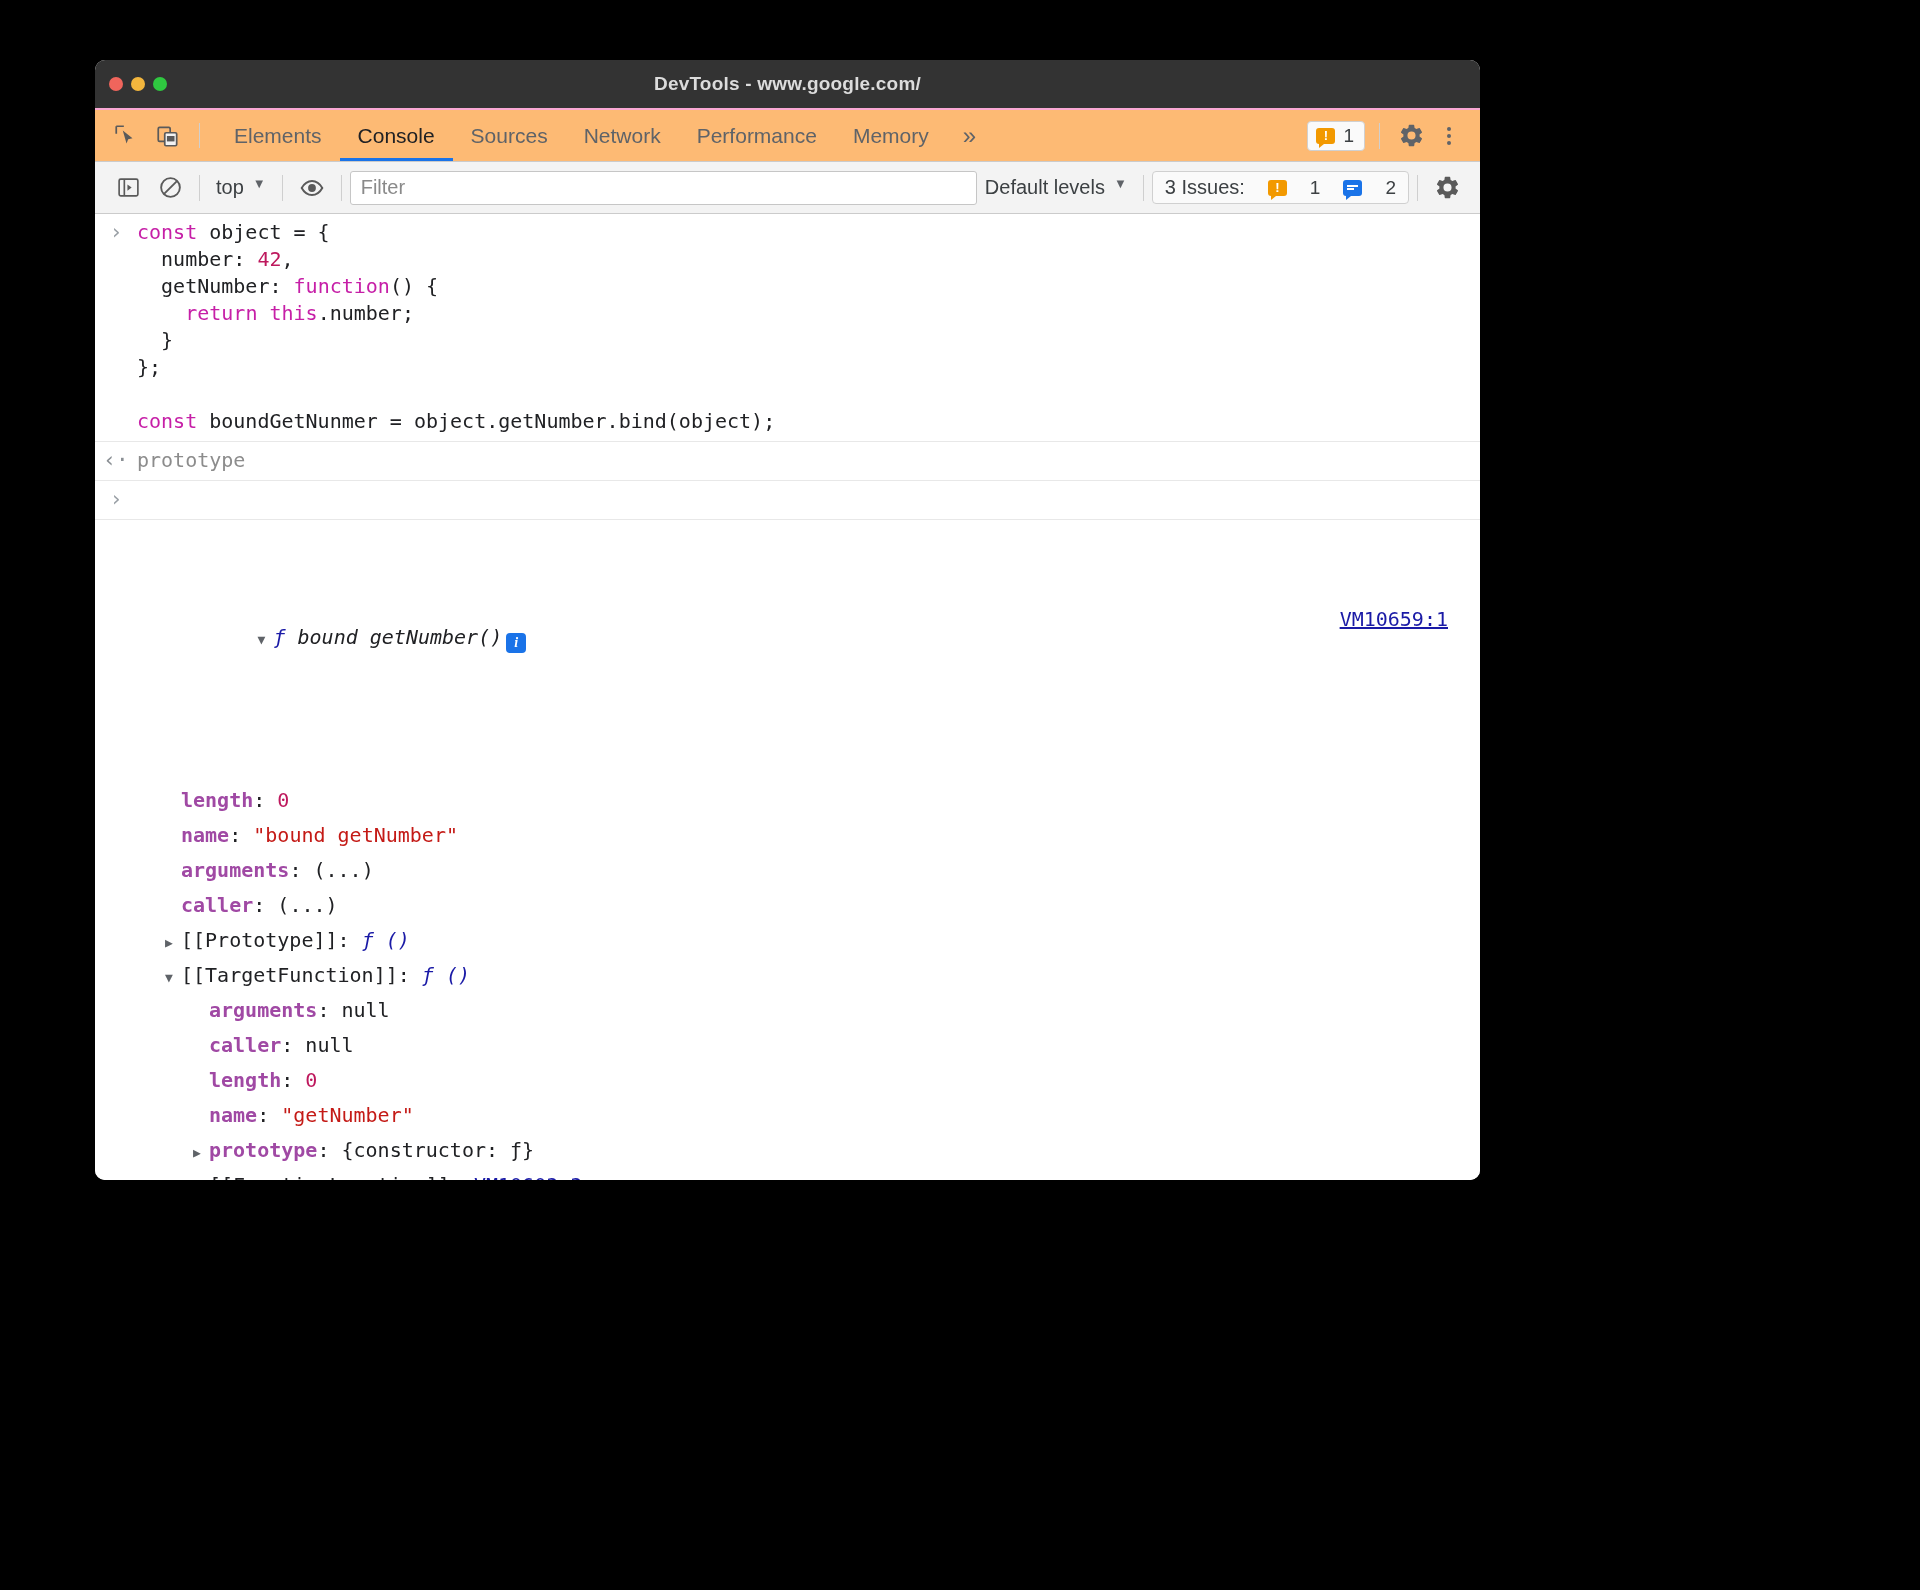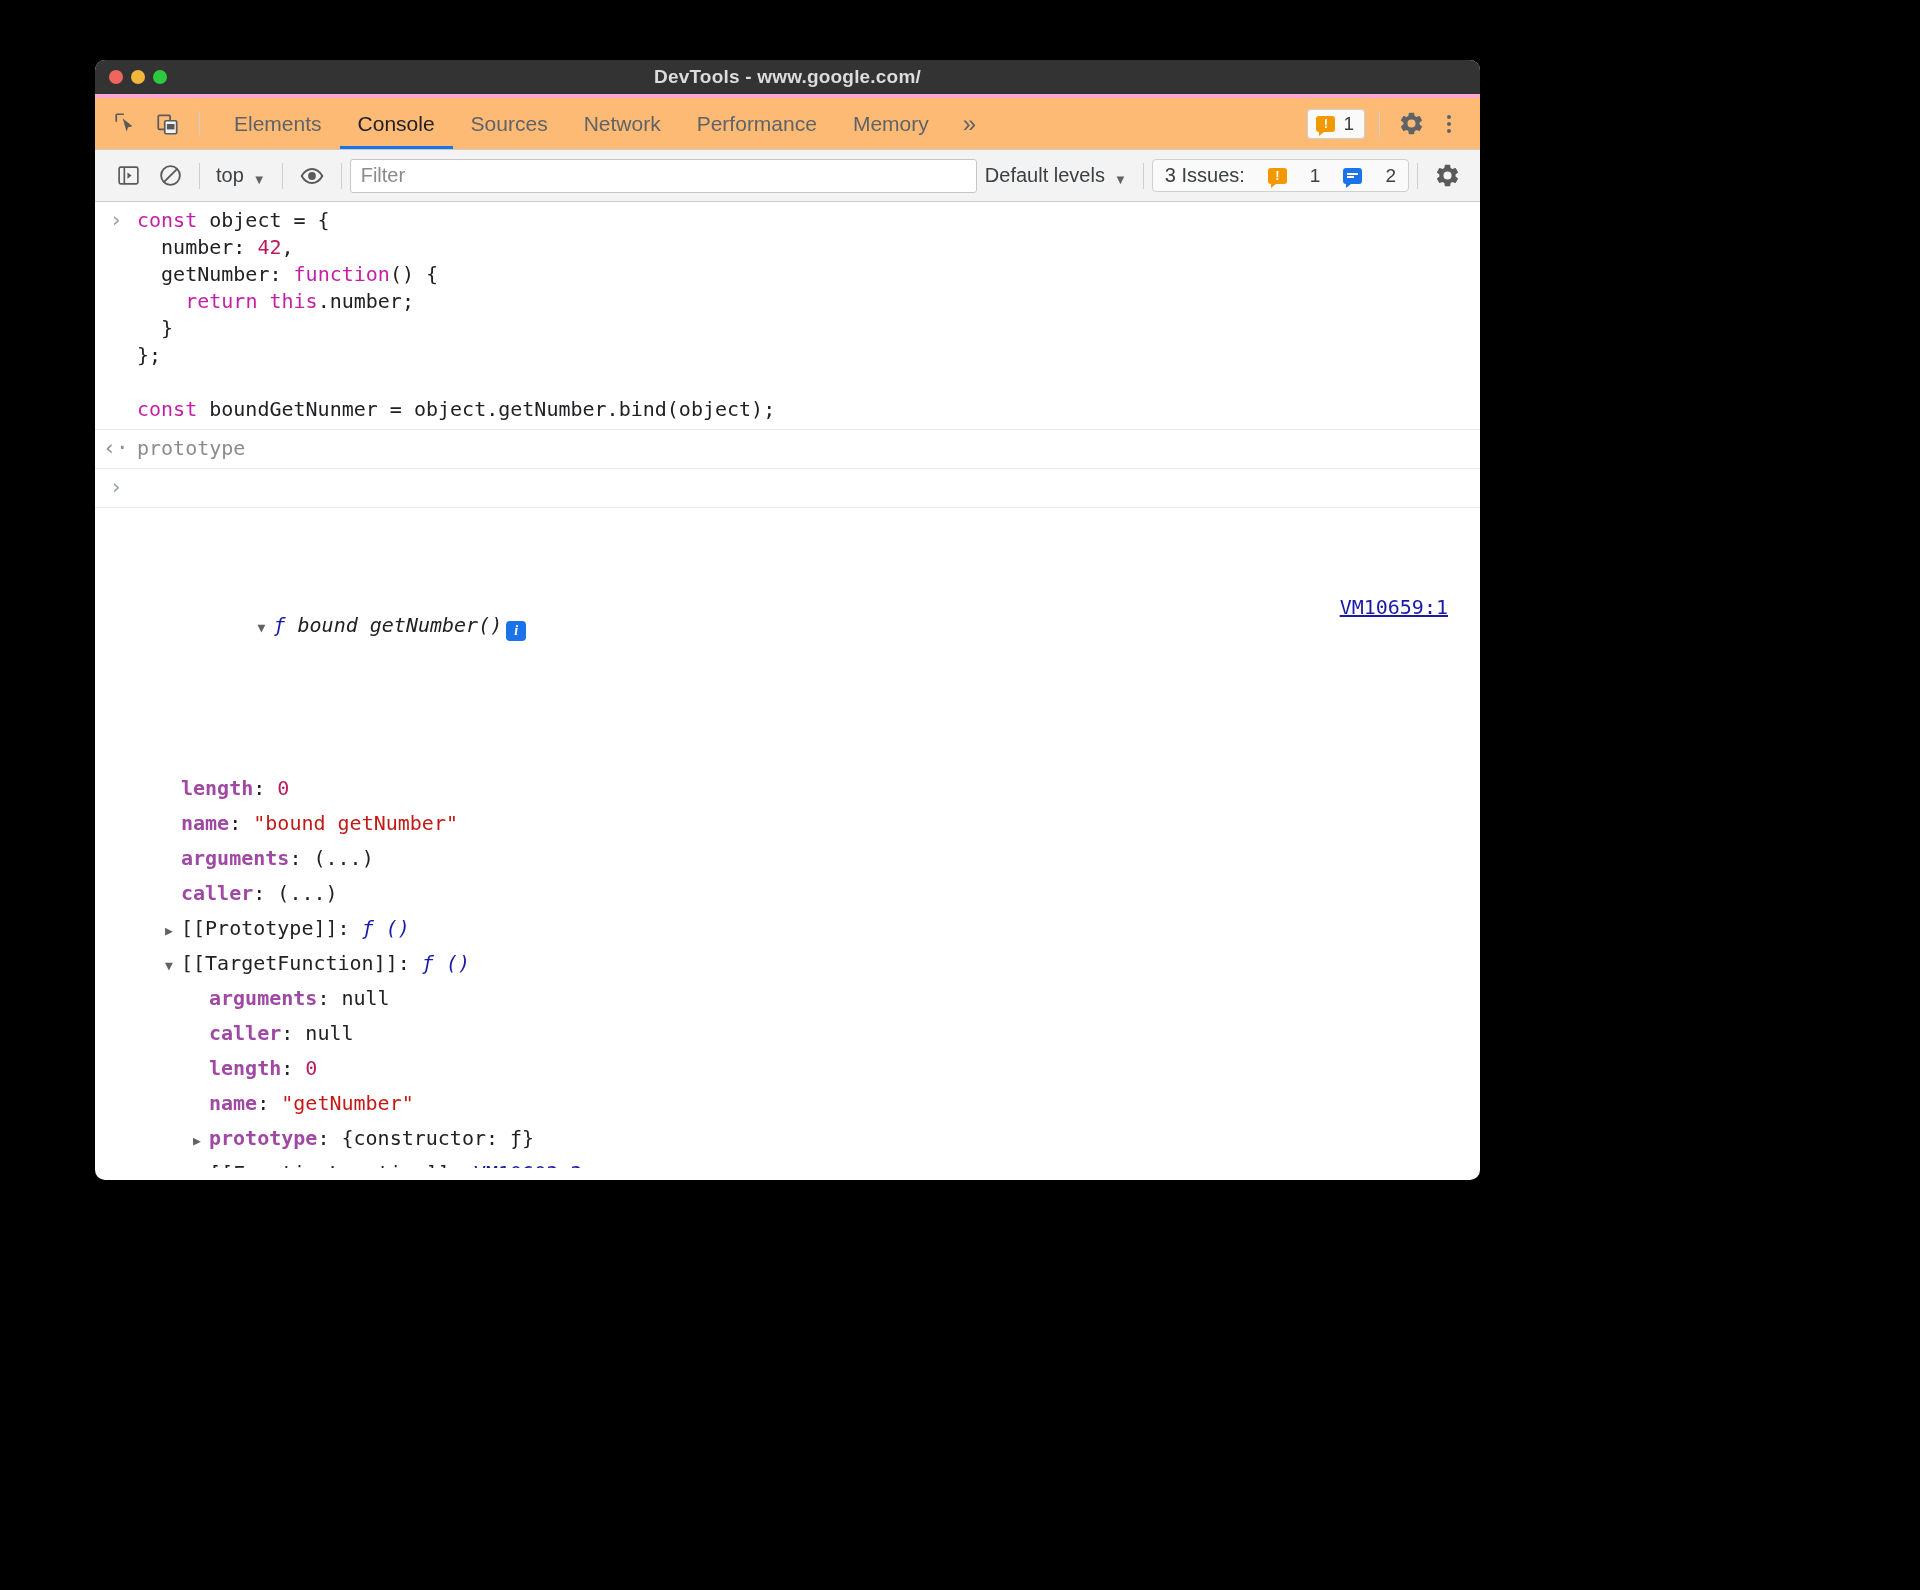--- a/index.html
+++ b/index.html
@@ -18,23 +18,23 @@
     width: 1385px; height: 1120px;
     background: #ffffff;
     border-radius: 10px;
     overflow: hidden;
     box-shadow: 0 10px 40px rgba(0,0,0,0.55);
   }
 
   
   #titlebar {
     position: relative;
-    height: 38px;
+    height: 50px;
     background: #333333;
-    border-bottom: 4px solid #f9a8d4;
+    border-bottom: 2px solid #f9a8d4;
     display: flex;
     align-items: center;
   }
   .traffic-lights {
     position: absolute;
     left: 14px; top: 0; bottom: 0;
     display: flex; align-items: center; gap: 8px;
   }
   .tl { width: 14px; height: 14px; border-radius: 50%; display:block; }
   .tl.red    { background: #f0655c; }
@@ -143,21 +143,21 @@
   #consolebar {
     height: 52px;
     background: #f3f3f3;
     border-bottom: 1px solid #cbcbcb;
     display: flex; align-items: center;
     padding: 0 12px;
   }
   .cb-btn { width: 42px; display:flex;align-items:center;justify-content:center; color:#5a5a5a; }
   .cb-sep { width:1px; height:26px; background:#cfcfcf; margin:0 8px; }
   .cb-select {
-    display:flex; align-items:flex-end; gap:9px;
+    display:flex; align-items:flex-start; gap:9px;
     font-size:20px; color:#3c4043; padding:0 8px;
     white-space: nowrap;
   }
   .caret { font-size: 13px; color:#5f6368; }
   #filter-input {
     flex: 1;
     height: 34px;
     margin: 0 0;
     border: 1px solid #c6c6c6;
     border-radius: 3px;

